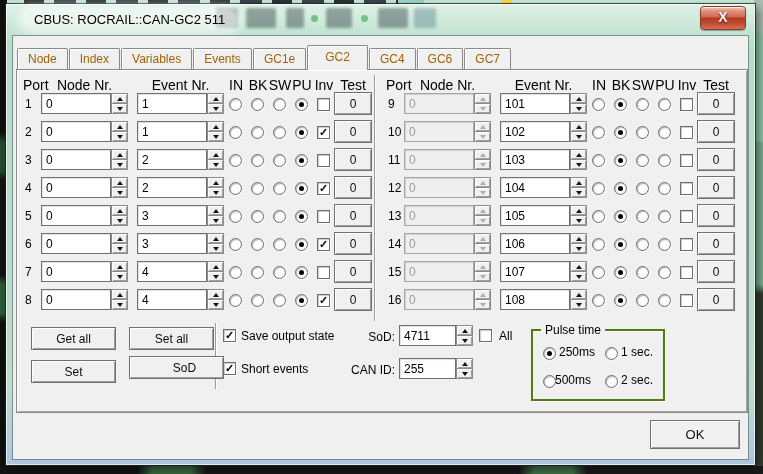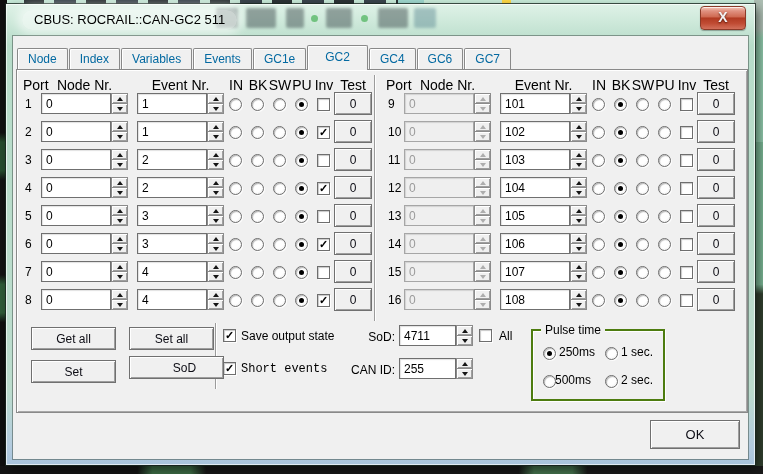--- a/index.html
+++ b/index.html
@@ -38,21 +38,21 @@
     background:linear-gradient(180deg,#f6cabb 0%,#e09180 18%,#cf6a52 45%,#b13a22 50%,#c04c34 75%,#d2705b 100%);
     box-shadow:inset 0 1px 0 rgba(255,255,255,.7), 0 1px 1px rgba(0,0,0,.3);
     color:#f3f3f5; font-weight:bold; font-size:14px; text-align:center; line-height:21px;
     text-shadow:0 1px 2px rgba(70,15,0,.9); }
 
   .client { position:absolute; left:7px; top:32px; width:735px; height:423px; background:#f0f0f0;
     box-shadow:0 0 0 1px rgba(70,85,78,.55); }
 
   
   .tabbar { position:absolute; left:4px; top:11px; height:22px; display:flex; align-items:flex-end; z-index:4; }
-  .tab { height:21px; line-height:20px; padding:0 10px; font-size:12px; color:#0369a1; background:#f0f0f0;
+  .tab { height:21px; line-height:20px; padding:0 10px; font-size:12px; color:#a16207; background:#f0f0f0;
     border:1px solid #898989; border-bottom:none; border-radius:2px 2px 0 0; margin-right:1px;
     box-shadow:inset 1px 1px 0 #fff; }
   .tab.active { height:25px; line-height:23px; padding:0 17px; margin-bottom:-1px; z-index:6; position:relative; }
 
   .panel { position:absolute; left:3px; top:33px; width:732px; height:344px; background:#f0f0f0;
     border:1px solid #898989; box-shadow:inset 1px 1px 0 #fff, inset -1px -1px 0 #a8a8a8; }
 
   .pgroup { position:absolute; top:0; width:352px; height:260px; }
   #group-left  { left:6px; }
   #group-right { left:369px; }
@@ -110,21 +110,21 @@
 
   .b-getall { left:14px;  top:257px; width:85px; height:23px; }
   .b-setall { left:112px; top:257px; width:85px; height:23px; }
   .b-set    { left:14px;  top:290px; width:85px; height:23px; }
   .b-sod    { left:112px; top:286px; width:95px; height:23px;padding-left:16px; }
 
   .cb-save  { left:206px; top:259px; }
   .cb-short { left:206px; top:292px; }
   .cb-all   { left:462px; top:259px; }
   .l-save  { left:224px; top:259px; }
-  .l-short { left:224px; top:292px;font-family:Liberation Mono, monospace; }
+  .l-short { left:224px; top:292px; }
   .l-all   { left:482px; top:259px; }
 
   .lbl-r { text-align:right; width:78px; left:300px; }
   .l-sodf  { top:260px; } .l-canid { top:293px; }
   .e-sod   { left:382px; top:255px; width:57px; }
   .u-sod   { left:439px; top:255px; }
   .e-canid { left:382px; top:288px; width:57px; }
   .u-canid { left:439px; top:288px; }
 
   .pulse { position:absolute; left:514px; top:259px; width:134px; height:72px;

